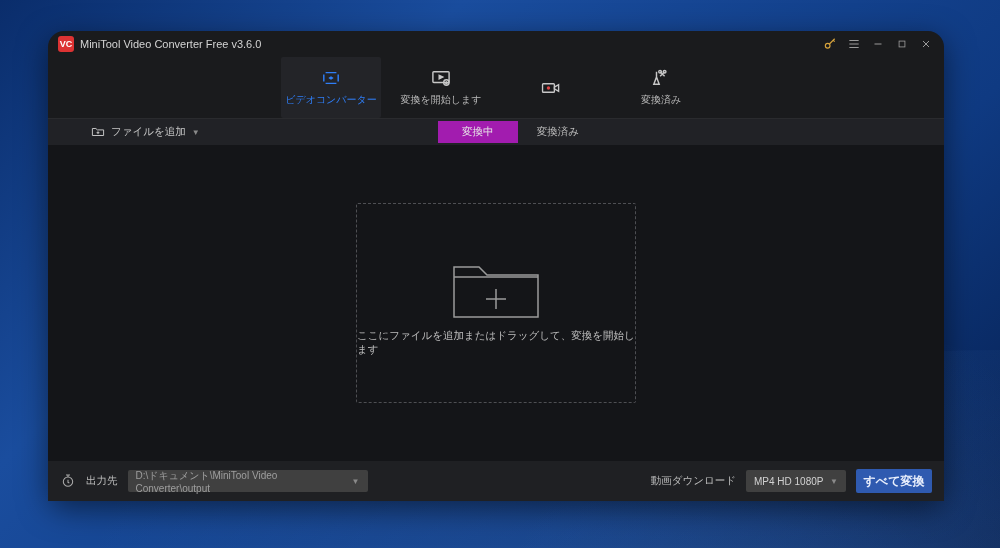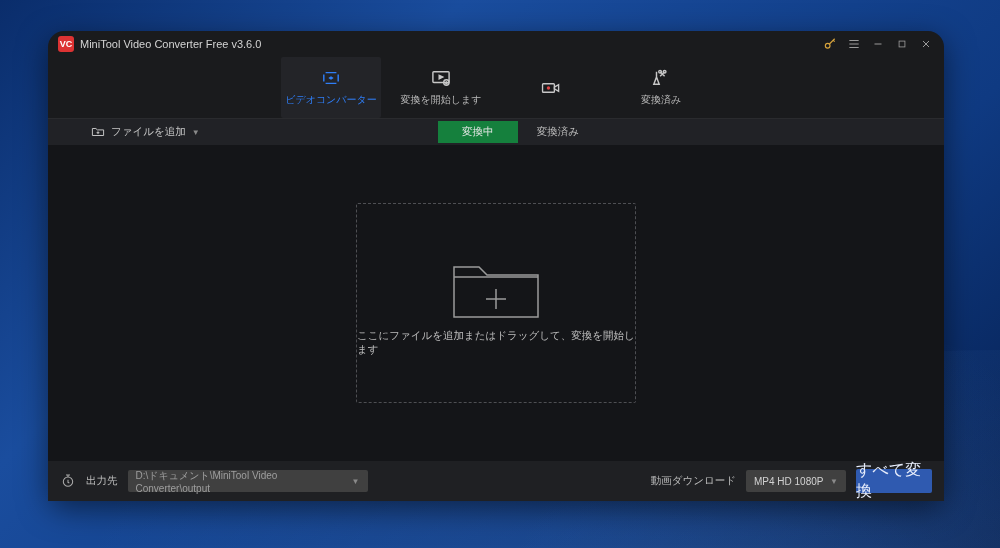--- a/index.html
+++ b/index.html
@@ -62,21 +62,21 @@
 }
 .addfile {
   display: flex; align-items: center; gap: 6px;
   padding: 0 12px; height: 100%; font-size: 10.5px; color: #c7c7c7; cursor: pointer; margin-left: 31px;
 }
 .subtabs { flex: 1; display: flex; justify-content: center; }
 .subtab {
   width: 80px; height: 22px; display: flex; align-items: center; justify-content: center;
   font-size: 10.5px; color: #bebebe; cursor: pointer;
 }
-.subtab.active { background: #15803d; color: #e8e8e8; }
+.subtab.active { background: #a21caf; color: #e8e8e8; }
 .main {
   flex: 1; position: relative; background: #141518;
   display: flex; align-items: center; justify-content: center;
 }
 .dropzone {
   width: 280px; height: 200px;
   border: 1px dashed #4e4f53; border-radius: 2px;
   display: flex; flex-direction: column; align-items: center; justify-content: center;
 }
 .foldericon { color: #9b9b9b; }
@@ -95,21 +95,21 @@
 }
 .footer .spacer { flex: 1; }
 .formatsel {
   background: #404040; height: 22px; width: 100px;
   display: flex; align-items: center; justify-content: space-between;
   padding: 0 8px; font-size: 10px; color: #d2d2d2; border-radius: 2px; cursor: pointer;
 }
 .convertbtn {
   background: #2f5ab0; height: 24px; width: 76px; border-radius: 2px;
   display: flex; align-items: center; justify-content: center;
-  font-size: 16px; color: #e8eefc; cursor: pointer;
+  font-size: 12px; color: #e8eefc; cursor: pointer; font-weight: bold;
 }
 .caret { font-size: 8px; color: #8a8a8a; }
 svg { display: block; }
 </style>
 </head>
 <body>
 
 <div class="wave"></div>
 
 <div class="appwin">

